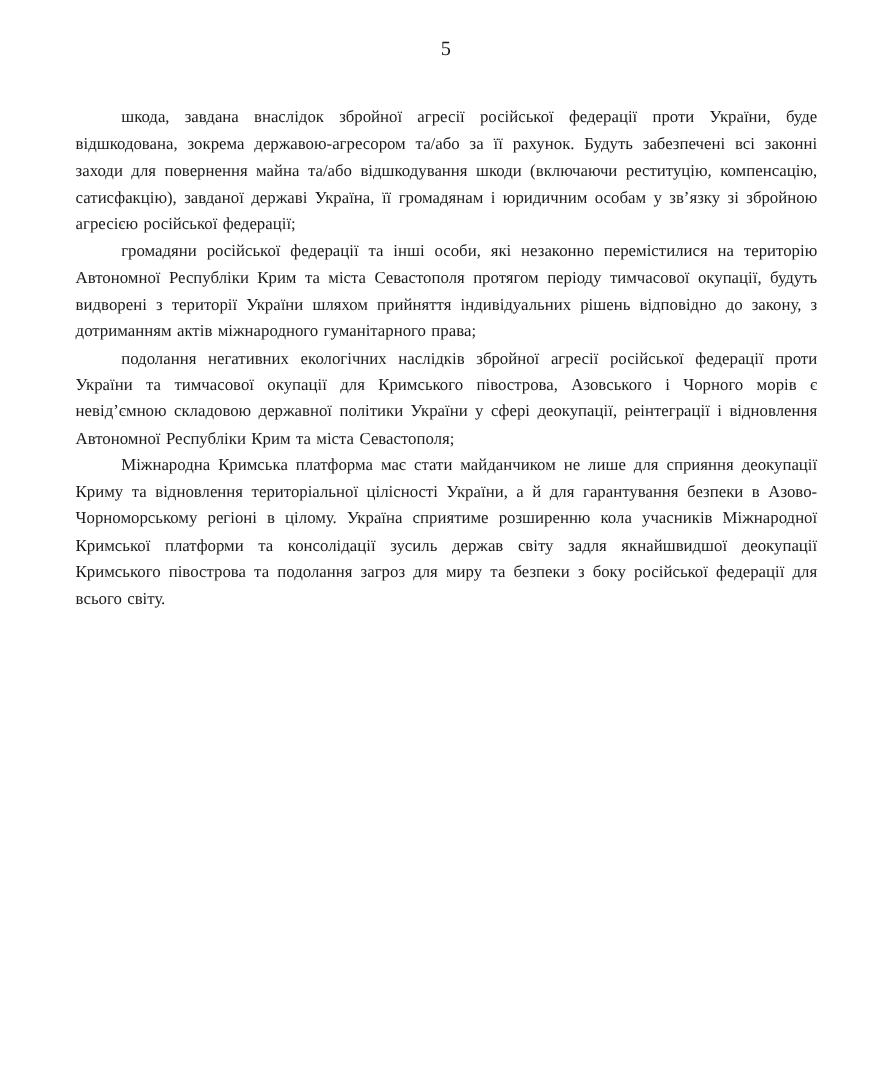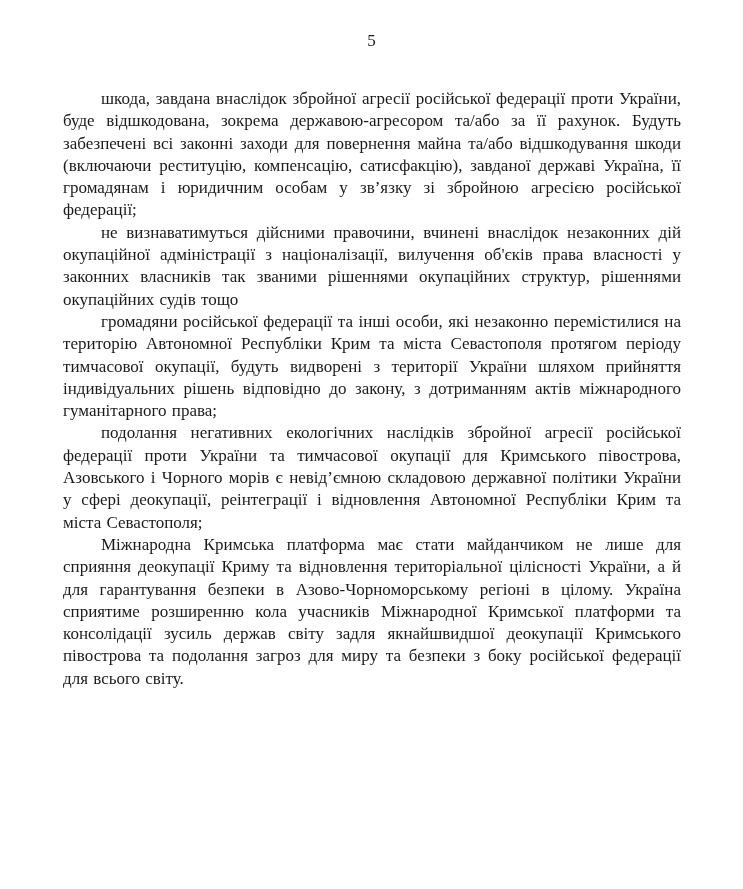--- a/index.html
+++ b/index.html
@@ -24,38 +24,37 @@
   .page-number {
     width: 743px;
     text-align: center;
     font-size: 17px;
     line-height: 22px;
     margin: 0 0 36px 0;
   }
   .content {
     margin-left: 63px;
     width: 618px;
-    font-size: 17px;
+    font-size: 14px;
     line-height: 22.3px;
     text-align: justify;
     text-justify: inter-word;
   }
   .content p {
     margin: 0;
     padding: 0;
     text-indent: 38px;
     word-spacing: 1px;
   }
 </style>
 </head>
 <body>
 
 <div class="page">
   <div class="page-number">5</div>
 
   <div class="content">
     <p>шкода, завдана внаслідок збройної агресії російської федерації проти України, буде відшкодована, зокрема державою-агресором та/або за її рахунок. Будуть забезпечені всі законні заходи для повернення майна та/або відшкодування шкоди (включаючи реституцію, компенсацію, сатисфакцію), завданої державі Україна, її громадянам і юридичним особам у зв’язку зі збройною агресією російської федерації;</p>
-    <p>не визнаватимуться дійсними правочини, вчинені внаслідок незаконних дій окупаційної адміністрації з націоналізації, вилучення об'єків права власності у законних власників так званими рішеннями окупаційних структур, рішеннями окупаційних судів тощо</p>
     <p>громадяни російської федерації та інші особи, які незаконно перемістилися на територію Автономної Республіки Крим та міста Севастополя протягом періоду тимчасової окупації, будуть видворені з території України шляхом прийняття індивідуальних рішень відповідно до закону, з дотриманням актів міжнародного гуманітарного права;</p>
     <p>подолання негативних екологічних наслідків збройної агресії російської федерації проти України та тимчасової окупації для Кримського півострова, Азовського і Чорного морів є невід’ємною складовою державної політики України у сфері деокупації, реінтеграції і відновлення Автономної Республіки Крим та міста Севастополя;</p>
     <p>Міжнародна Кримська платформа має стати майданчиком не лише для сприяння деокупації Криму та відновлення територіальної цілісності України, а й для гарантування безпеки в Азово-Чорноморському регіоні в цілому. Україна сприятиме розширенню кола учасників Міжнародної Кримської платформи та консолідації зусиль держав світу задля якнайшвидшої деокупації Кримського півострова та подолання загроз для миру та безпеки з боку російської федерації для всього світу.</p>
   </div>
 </div>
 
 </body></html>

